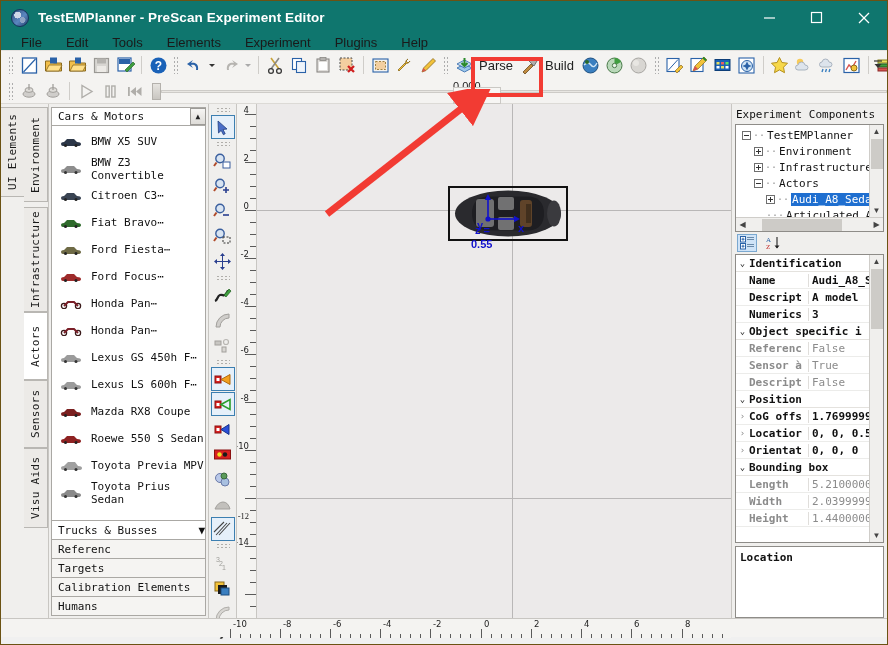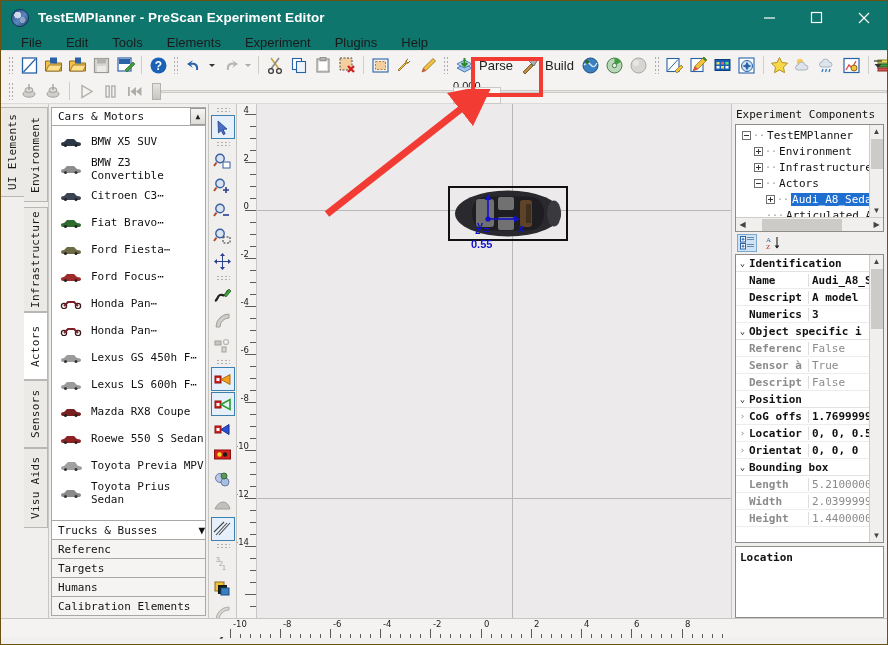--- a/index.html
+++ b/index.html
@@ -890,24 +890,24 @@
         <span>Trucks &amp; Busses</span>
         <span class="arrow-box">▼</span>
       </div>
       <div class="group-btn">
         <span>Referenc</span>
       </div>
       <div class="group-btn">
         <span>Targets</span>
       </div>
       <div class="group-btn">
+        <span>Calibration Elements</span>
+      </div>
+      <div class="group-btn">
         <span>Humans</span>
-      </div>
-      <div class="group-btn">
-        <span>Calibration Elements</span>
       </div>
     </div>
 
     <div class="palette">
       <div class="pal-grip"></div>
       <div class="pal-btn sel">
         <svg width="17" height="17" viewBox="0 0 17 17">
             <path d="M4 2l9 8-4 .5 2.2 4.2-1.8 1-2.2-4.3L4.5 14z" fill="#4a6ec8" stroke="#22407f" stroke-width=".8"></path>
           </svg>
       </div>
@@ -1068,21 +1068,21 @@
         <div class="lbl" style="top:290px;">-8</div>
         <div class="tick" style="top:298px; width:11px;"></div>
         <div class="tick" style="top:310px; width:6px;"></div>
         <div class="tick" style="top:322px; width:6px;"></div>
         <div class="tick" style="top:334px; width:6px;"></div>
         <div class="lbl" style="top:338px;">-10</div>
         <div class="tick" style="top:346px; width:11px;"></div>
         <div class="tick" style="top:358px; width:6px;"></div>
         <div class="tick" style="top:370px; width:6px;"></div>
         <div class="tick" style="top:382px; width:6px;"></div>
-        <div class="lbl" style="top:386px;">-12</div>
+        <div class="lbl" style="top:408px;font-family:Liberation Serif, serif;">-12</div>
         <div class="tick" style="top:394px; width:11px;"></div>
         <div class="tick" style="top:406px; width:6px;"></div>
         <div class="tick" style="top:418px; width:6px;"></div>
         <div class="tick" style="top:430px; width:6px;"></div>
         <div class="lbl" style="top:434px;">-14</div>
         <div class="tick" style="top:442px; width:11px;"></div>
         <div class="tick" style="top:454px; width:6px;"></div>
         <div class="tick" style="top:466px; width:6px;"></div>
         <div class="tick" style="top:478px; width:6px;"></div>
         <div class="tick" style="top:490px; width:11px;"></div>

